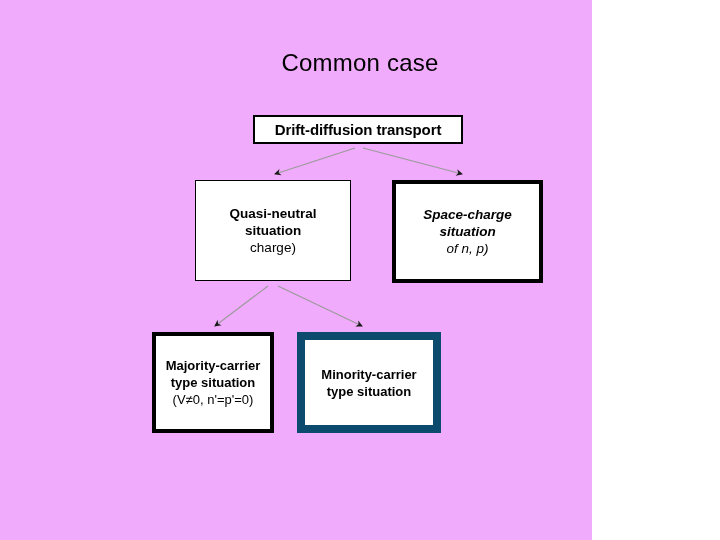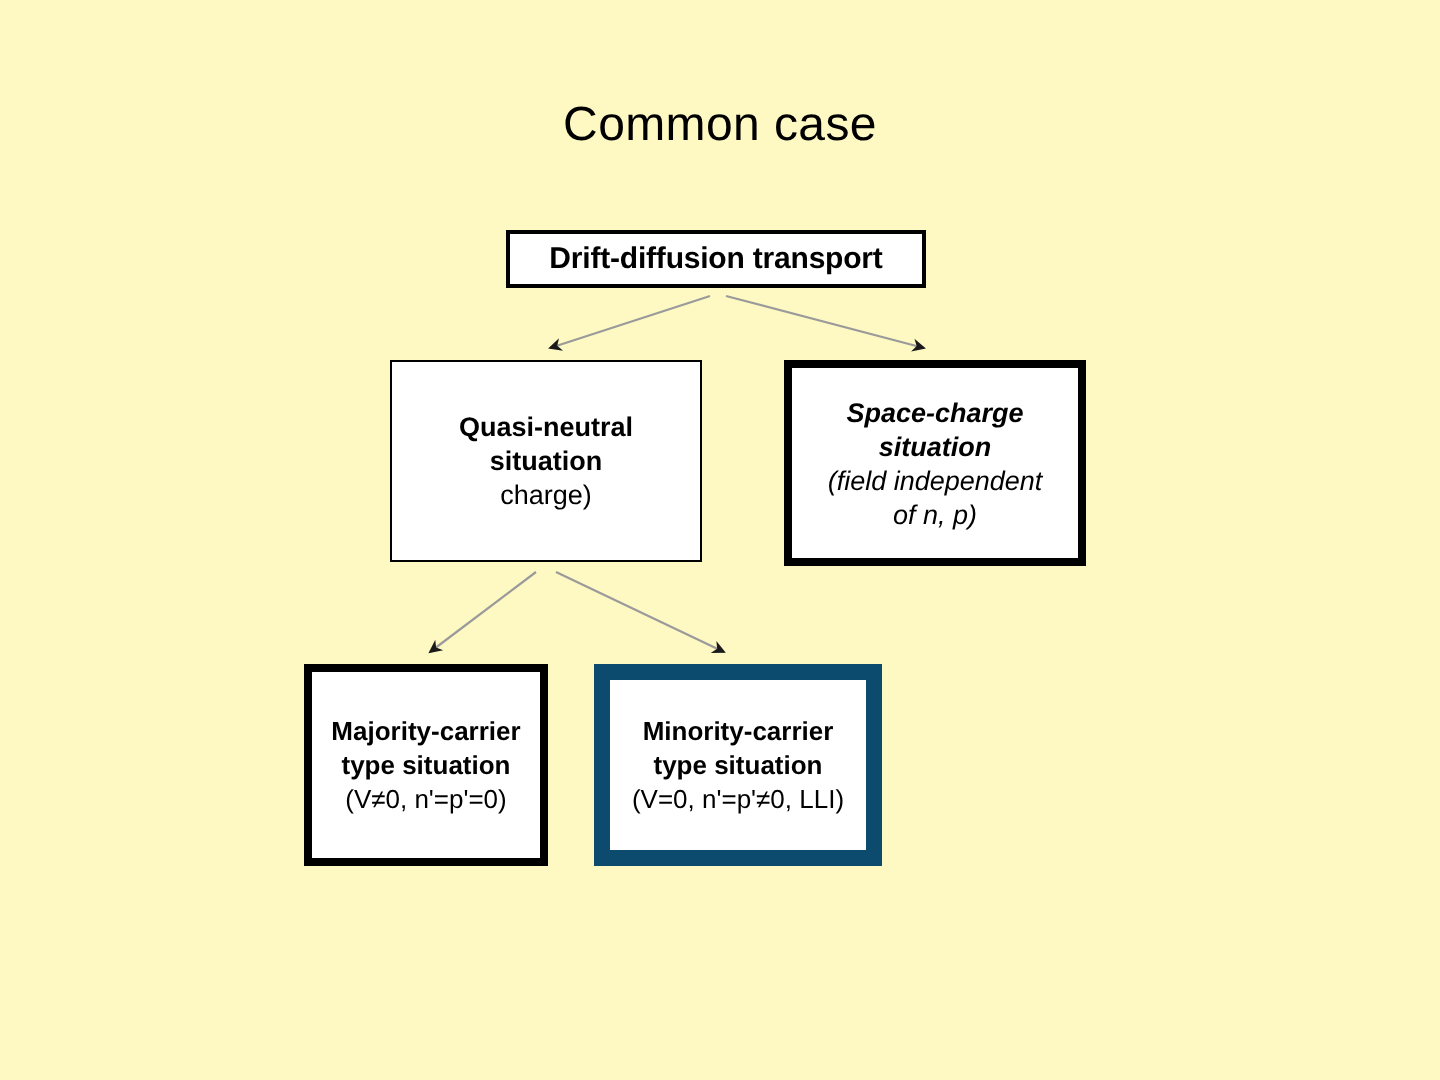--- a/index.html
+++ b/index.html
@@ -8,23 +8,23 @@
   }
   body {
     width: 720px;
     height: 540px;
     background: #ffffff;
     font-family: "Liberation Sans", sans-serif;
     overflow: hidden;
   }
   #canvas {
     position: relative;
-    width: 720px;
+    width: 592px;
     height: 540px;
-    background: #fef9c3;
+    background: #f0abfc;
   }
 
   
   .slide-title {
     position: absolute;
     left: 0;
     top: 48px;
     width: 720px;
     text-align: center;
     font-size: 24px;
@@ -164,29 +164,27 @@
 
   <div class="node node-quasi">
     <span class="line-bold">Quasi-neutral</span>
     <span class="line-bold">situation</span>
     <span class="line-plain">charge)</span>
   </div>
 
   <div class="node node-space">
     <span class="line-bold">Space-charge</span>
     <span class="line-bold">situation</span>
-    <span class="line-plain">(field independent</span>
     <span class="line-plain">of n, p)</span>
   </div>
 
   <div class="node node-majority">
     <span class="line-bold">Majority-carrier</span>
     <span class="line-bold">type situation</span>
     <span class="line-plain">(V≠0, n'=p'=0)</span>
   </div>
 
   <div class="node node-minority">
     <span class="line-bold">Minority-carrier</span>
     <span class="line-bold">type situation</span>
-    <span class="line-plain">(V=0, n'=p'≠0, LLI)</span>
   </div>
 
 </div>
 
 </body></html>

